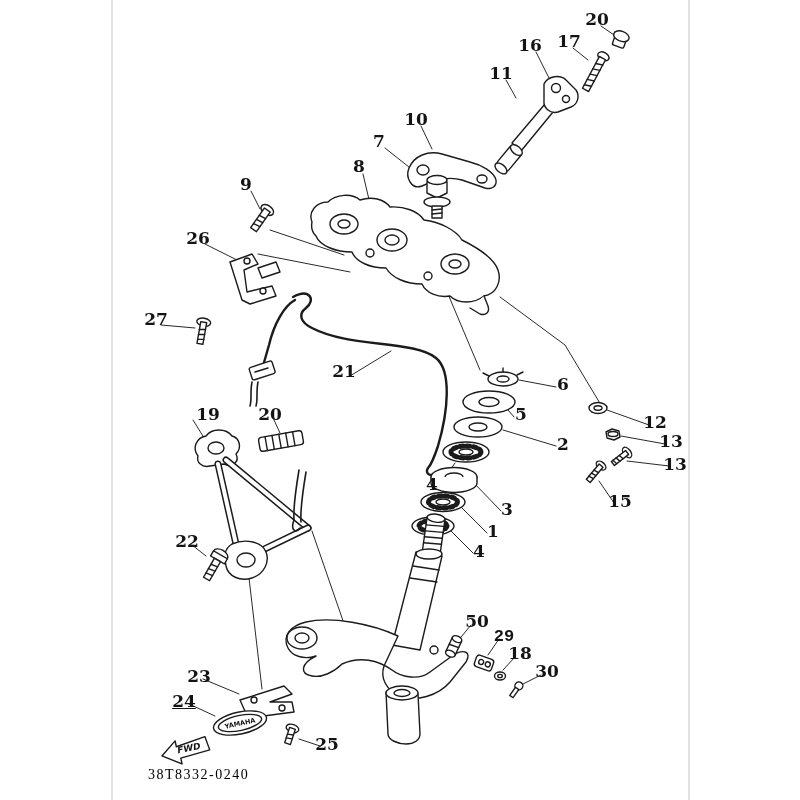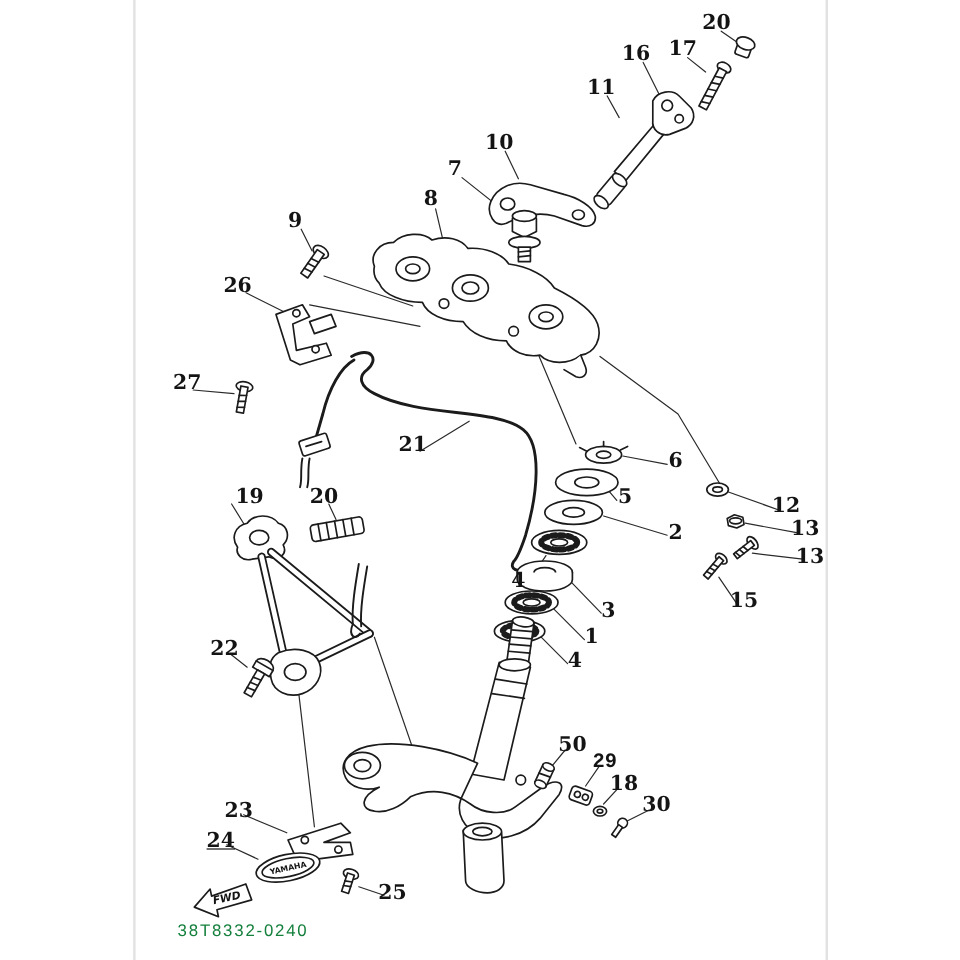--- a/index.html
+++ b/index.html
@@ -3,21 +3,21 @@
 <meta charset="utf-8">
 <style>
   html,body{margin:0;padding:0;background:#fff;}
   .stage{position:relative;width:800px;height:800px;background:#ffffff;overflow:hidden;
          font-family:"DejaVu Sans", sans-serif;}
   .stage svg{position:absolute;left:0;top:0;}
   .part-label{position:absolute;transform:translate(-50%,-50%);
       font-family:"DejaVu Serif", serif;font-weight:700;font-size:17px;color:#141414;
       user-select:none;white-space:nowrap;}
   .footer-code{position:absolute;left:148px;top:767px;
-      font-family:Liberation Sans, sans-serif;font-size:14px;letter-spacing:1.5px;color:#15803d;text-align:center;}
+      font-family:Liberation Serif, serif;font-size:14px;letter-spacing:1.5px;color:#000000;text-align:center;}
   svg text{font-family:"DejaVu Sans", sans-serif;}
 </style>
 </head>
 <body>
 
 <div class="stage">
 
   <svg width="800" height="800" viewBox="0 0 800 800">
     <g stroke="#1b1b1b" fill="none" stroke-width="1.4" stroke-linecap="round" stroke-linejoin="round">
 

